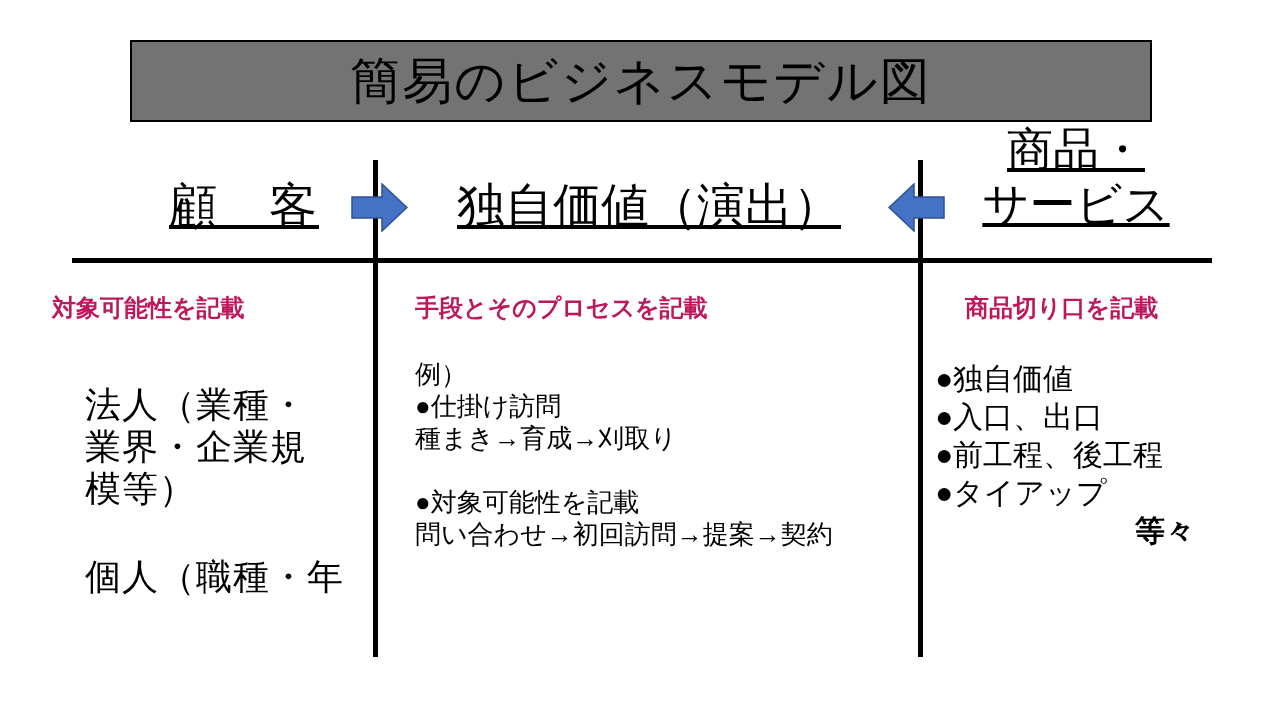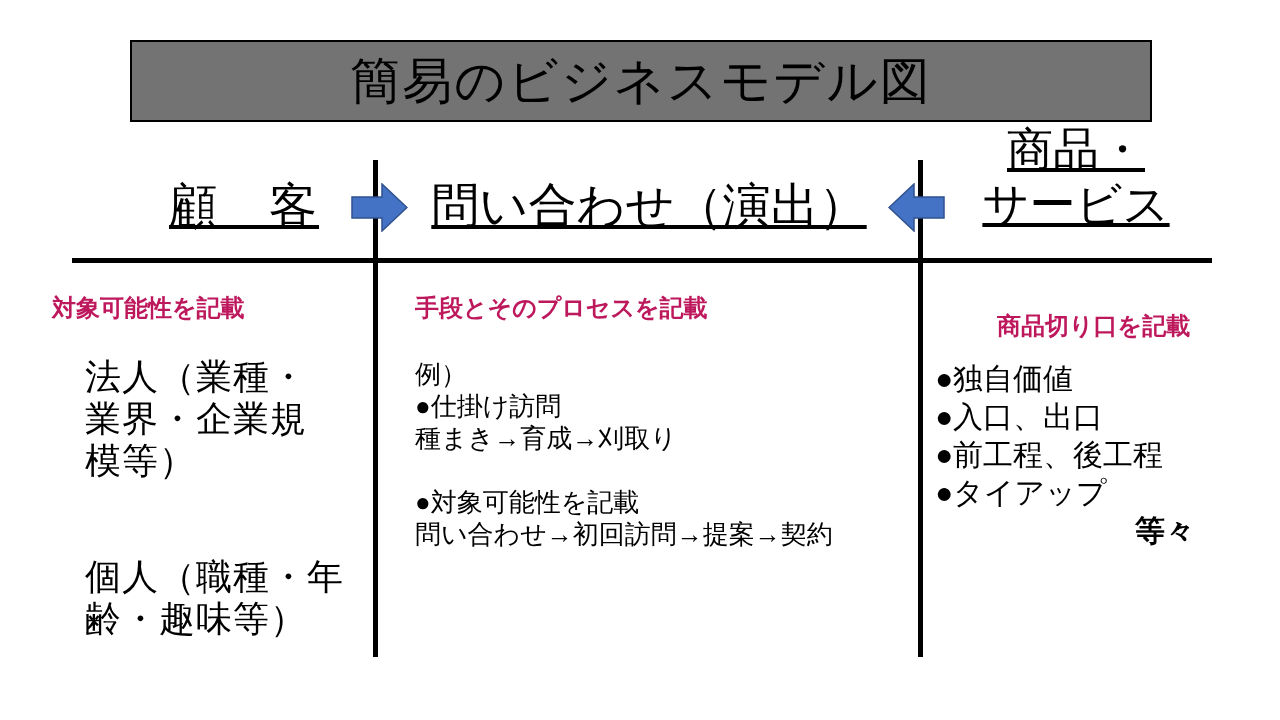--- a/index.html
+++ b/index.html
@@ -43,27 +43,27 @@
   .arrow-right { left: 351px; }
   .arrow-left  { left: 888px; }
   
   .note {
     position: absolute; top: 292px;
     font-size: 24px; font-weight: bold;
     color: #be185d; white-space: nowrap;
   }
   .note-customer { left: 52px; }
   .note-meeting  { left: 415px; }
-  .note-product  { left: 997px; margin-top: 18px; }
+  .note-product  { left: 965px; }
   
   .cust-block {
     position: absolute; left: 85px;
     font-size: 36px; line-height: 42px; letter-spacing: 1px;
   }
-  .cust-block-1 { top: 356px; font-family: Liberation Serif, serif; }
+  .cust-block-1 { top: 384px; font-family: Liberation Serif, serif; }
   .cust-block-2 { top: 556px; }
   
   .meet-body {
     position: absolute; left: 415px; top: 358px;
     font-size: 26px; line-height: 32px;
   }
   .m-line { min-height: 32px; white-space: nowrap; }
   
   .prod-body {
     position: absolute; left: 935px; top: 360px; width: 292px;
@@ -79,21 +79,21 @@
 
   <div class="banner">
     <div class="banner-title">簡易のビジネスモデル図</div>
   </div>
 
   <div class="vline vline-left"></div>
   <div class="vline vline-right"></div>
   <div class="hline"></div>
 
   <div class="hdr hdr-customer">顧　客</div>
-  <div class="hdr hdr-meeting">問い合わせ（演出）</div>
+  <div class="hdr hdr-meeting">独自価値（演出）</div>
   <div class="hdr hdr-product">
     <div>商品・</div>
     <div>サービス</div>
   </div>
 
   <svg class="arrow arrow-right" viewBox="0 0 57 49">
     <polygon points="1,14 31,14 31,1 56,24.5 31,48 31,35 1,35" fill="#4472C4" stroke="#2F528F" stroke-width="1.5"></polygon>
   </svg>
   <svg class="arrow arrow-left" viewBox="0 0 57 49">
     <polygon points="56,14 26,14 26,1 1,24.5 26,48 26,35 56,35" fill="#4472C4" stroke="#2F528F" stroke-width="1.5"></polygon>
@@ -103,21 +103,20 @@
   <div class="note note-meeting">手段とそのプロセスを記載</div>
   <div class="note note-product">商品切り口を記載</div>
 
   <div class="cust-block cust-block-1">
     <div>法人（業種・</div>
     <div>業界・企業規</div>
     <div>模等）</div>
   </div>
   <div class="cust-block cust-block-2">
     <div>個人（職種・年</div>
-    <div>齢・趣味等）</div>
   </div>
 
   <div class="meet-body">
     <div class="m-line">例）</div>
     <div class="m-line">●仕掛け訪問</div>
     <div class="m-line">種まき→育成→刈取り</div>
     <div class="m-line"></div>
     <div class="m-line">●対象可能性を記載</div>
     <div class="m-line">問い合わせ→初回訪問→提案→契約</div>
   </div>

